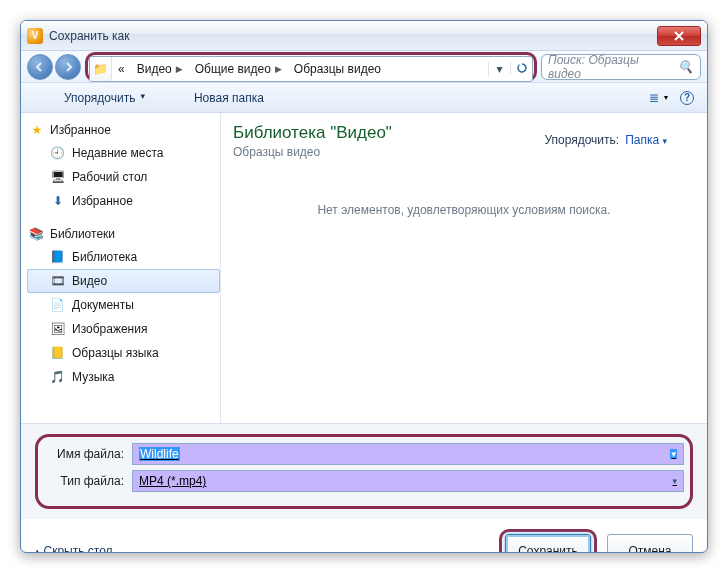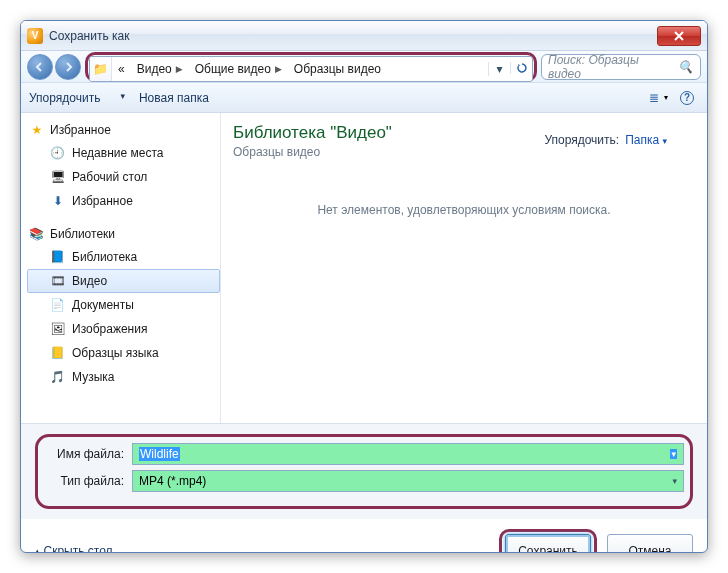--- a/index.html
+++ b/index.html
@@ -15,42 +15,42 @@
 .navbtn { width: 26px; height: 26px; border-radius: 50%; background: radial-gradient(circle at 35% 30%,#8fb6e2,#5f8fc7 55%,#3a6ca7); border: 1px solid #6a94c8; display:flex;align-items:center;justify-content:center;color:#d9e6f6; }
 .addrwrap { flex: 1; height: 26px; border: 1px solid #8fa9c9; border-radius: 3px; background: #fff; display: flex; align-items: center; overflow: hidden; }
 .hl1 { border: 3px solid #8a2d52; border-radius: 10px; padding: 1px; height: 30px; }
 .addrwrap .folder { width: 22px; height: 100%; display: flex; align-items: center; justify-content: center; background: linear-gradient(#fefefe,#f3f6fb); border-right: 1px solid #dbe4f0; }
 .crumb { padding: 0 6px; height: 100%; display: flex; align-items: center; gap: 4px; color: #1a1a1a; }
 .crumb .chev { color: #5a5a5a; font-size: 9px; }
 .addrwrap .end { margin-left: auto; display: flex; }
 .addrwrap .drop,.addrwrap .refresh { width: 22px; height: 100%; display:flex;align-items:center;justify-content:center; border-left: 1px solid #dbe4f0; color:#356; }
 .searchbox { width: 160px; height: 26px; border: 1px solid #8fa9c9; border-radius: 6px; background: #fff; display: flex; align-items: center; padding: 0 6px; color: #7e8a99; font-style: italic; gap: 5px; }
 .toolbar { height: 30px; background: linear-gradient(#f4f9ff,#e1ebf7); border-bottom: 1px solid #cfdbec; display: flex; align-items: center; padding: 0 8px; gap: 14px; }
-.toolbar .item { color: #17365d; display: flex; align-items: flex-start; gap: 20px; }
+.toolbar .item { color: #17365d; display: flex; align-items: flex-start; gap: 5px; margin-left: 35px; }
 .toolbar .end { margin-left: auto; display: flex; gap: 6px; }
 .toolbar .iconbtn { width: 24px; height: 20px; border: 1px solid transparent; border-radius: 2px; display:flex;align-items:center;justify-content:center; }
 .body { display: flex; height: 310px; }
 .sidebar { width: 200px; border-right: 1px solid #e0e7f1; padding: 6px 0 6px 6px; overflow: hidden; }
 .tree .grp { margin-bottom: 10px; }
 .tree .grp-h { display: flex; align-items: center; gap: 5px; padding: 3px 2px; color: #1a1a1a; }
 .tree .node { display: flex; align-items: center; gap: 6px; padding: 3px 2px 3px 22px; color: #1a1a1a; border: 1px solid transparent; border-radius: 2px; }
 .tree .node.sel { background: linear-gradient(#eaf3ff,#d8e8fb); border-color: #a8c7ea; }
 .ic { width: 16px; height: 16px; display: inline-flex; align-items: center; justify-content: center; font-size: 12px; }
 .content { flex: 1; padding: 10px 12px; }
 .content .libtitle { color: #14602c; font-size: 17px; }
 .content .libsub { color: #6c7a89; margin-top: 2px; }
 .content .sorter { position: absolute; right: 40px; top: 112px; display: flex; align-items: center; gap: 6px; color: #2a3b57; }
 .content .sorter a { color: #1351b4; }
 .content .empty { text-align: center; color: #6c7a89; margin-top: 44px; }
 .bottom { border-top: 1px solid #d7e0ec; background: #f2f6fb; padding: 10px 14px; }
 .hl2 { border: 3px solid #8a2d52; border-radius: 14px; padding: 6px 6px; }
 .row { display: flex; align-items: center; margin-bottom: 5px; }
 .row:last-child { margin-bottom: 8px; justify-content: space-between; }
 .row label { width: 88px; text-align: right; padding-right: 8px; color: #1a1a1a; }
-.txt { flex: 1; height: 22px; border: 1px solid #8fa9c9; background: #86efac; display: flex; align-items: center; padding: 0 6px; }
+.txt { flex: 1; height: 22px; border: 1px solid #8fa9c9; background: #c4b5fd; display: flex; align-items: center; padding: 0 6px; text-decoration: underline; }
 .txt.sel span { background: #3399ff; color: #fff; padding: 0 1px; }
 .txt .dd { margin-left: auto; color: #356; font-size: 9px; }
 .footer { display: flex; align-items: center; padding: 10px 14px 12px; gap: 10px; }
 .footer .hide { display: flex; align-items: center; gap: 4px; color: #17365d; }
 .footer .spacer { flex: 1; }
 .btn { min-width: 86px; height: 33px; border: 1px solid #8fa9c9; border-radius: 3px; background: linear-gradient(#fefefe,#e8eef6); display: flex; align-items: center; justify-content: center; color: #1a1a1a; }
 .btn.primary { border: 1px solid #3c7fb1; box-shadow: 0 0 0 2px #9cc7ee inset, 0 0 4px #6fb2e6; }
 .hl3 { border: 3px solid #8a2d52; border-radius: 10px; padding: 2px 3px; }
 svg { display: block; }
 </style>

